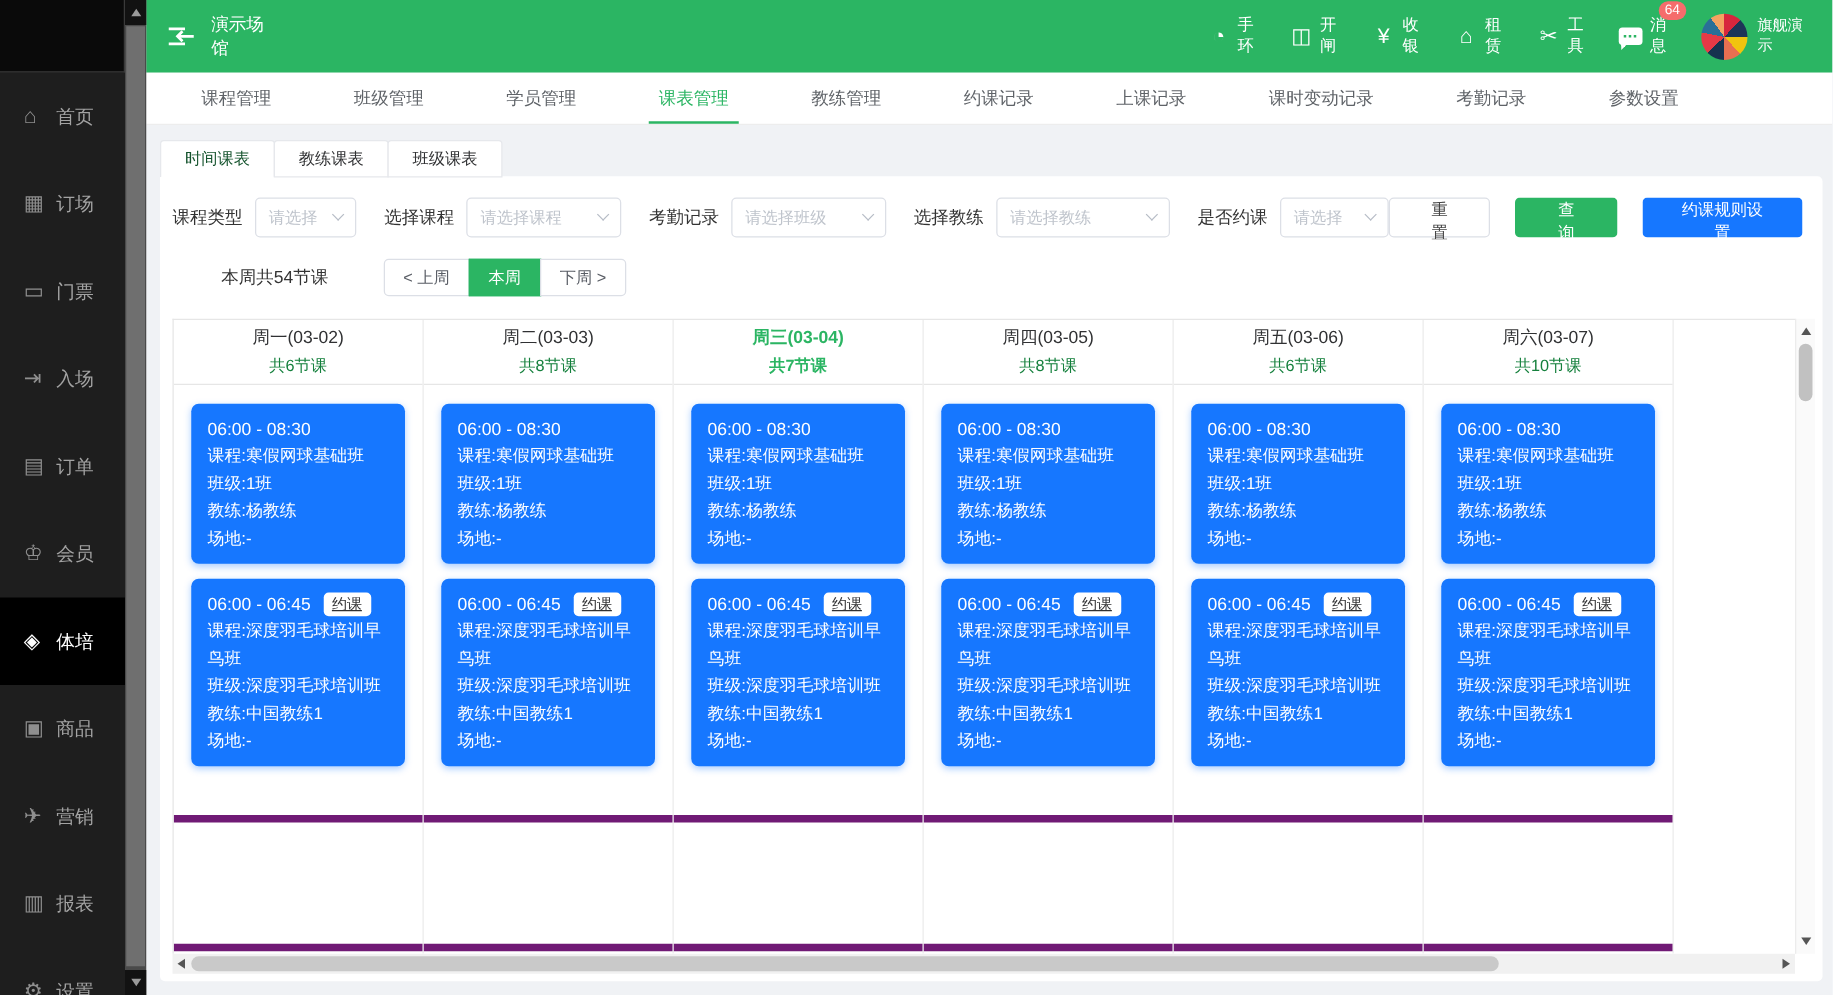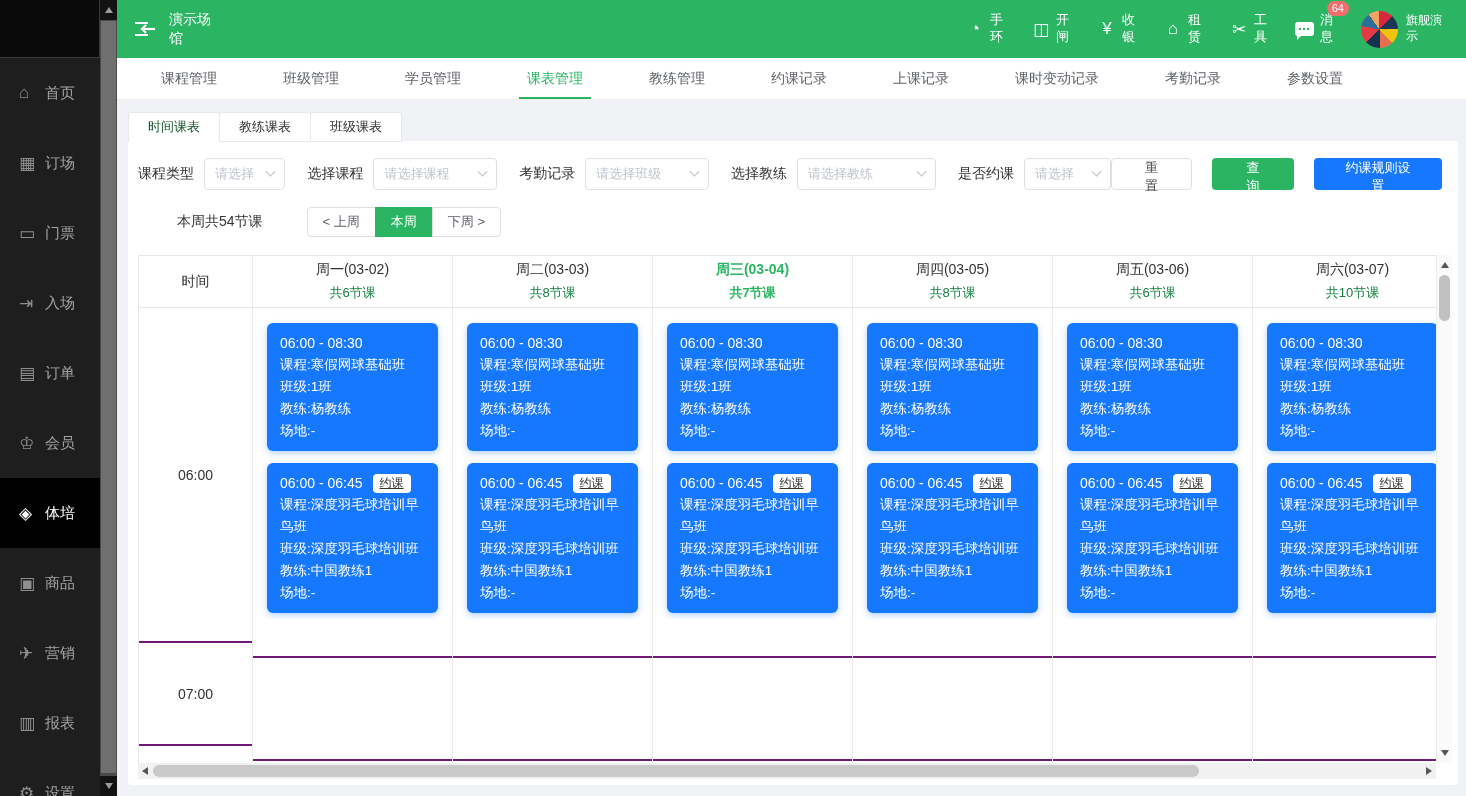--- a/index.html
+++ b/index.html
@@ -72,21 +72,21 @@
   .wk-btn.last { border-radius:0 4px 4px 0; }
   .wk-btn.active { background:#2bb563; border-color:#2bb563; color:#fff; }
 
   
   .table-wrap { position:absolute; left:10px; top:114px; width:1298px; height:508px; overflow:hidden; border-top:1px solid #e6e6e6; border-left:1px solid #e6e6e6; display:flex; }
   .col { width:200px; flex:0 0 200px; border-right:1px solid #ebebeb; }
   .col.time-col { width:114px; flex:0 0 114px; }
   .hcell { height:52px; border-bottom:1px solid #e6e6e6; display:flex; flex-direction:column; align-items:center; justify-content:center; gap:5px; font-size:14px; color:#303133; }
   .hcell .h-count { font-size:13px; color:#15803d; }
   .col.today .hcell, .col.today .hcell .h-count { color:#2bb563; font-weight:bold; }
-  .cell { border-bottom:2px solid #701a75; }
+  .cell { border-bottom:6px solid #701a75; }
   .r1 { height:335px; }
   .r2 { height:103px; }
   .r3 { height:18px; border-bottom:none; overflow:hidden; }
   .time-cell { display:flex; align-items:center; justify-content:center; font-size:14px; color:#303133; }
 
   .course-card { margin:15px 14px 0; background:#1677ff; border-radius:6px; color:#fff; padding:9px 13px;
     font-size:13.5px; line-height:22px; box-shadow:0 2px 6px rgba(22,119,255,.35); cursor:pointer; }
   .course-card.booking { margin-top:12px; }
   .card-time { font-size:14px; display:flex; align-items:center; }
   .badge { margin-left:10px; background:#fff; color:#303133; font-size:12px; line-height:19px; padding:0 7px; border-radius:4px;text-decoration:underline; }
@@ -255,26 +255,20 @@
   </div>
 
   <div class="week-row">
     <span class="week-sum">本周共54节课</span>
     <button class="wk-btn first">&lt; 上周</button>
     <button class="wk-btn active">本周</button>
     <button class="wk-btn last">下周 &gt;</button>
   </div>
 
   <div class="table-wrap">
-    <div class="col time-col">
-      <div class="hcell">时间</div>
-      <div class="cell r1 time-cell">06:00</div>
-      <div class="cell r2 time-cell">07:00</div>
-      <div class="cell r3"></div>
-    </div>
 
     <div class="col">
       <div class="hcell">
         <span>周一(03-02)</span>
         <span class="h-count">共6节课</span>
       </div>
       <div class="cell r1">
         <div class="course-card">
           <div class="card-time">06:00 - 08:30</div>
           <div>课程:寒假网球基础班</div>

